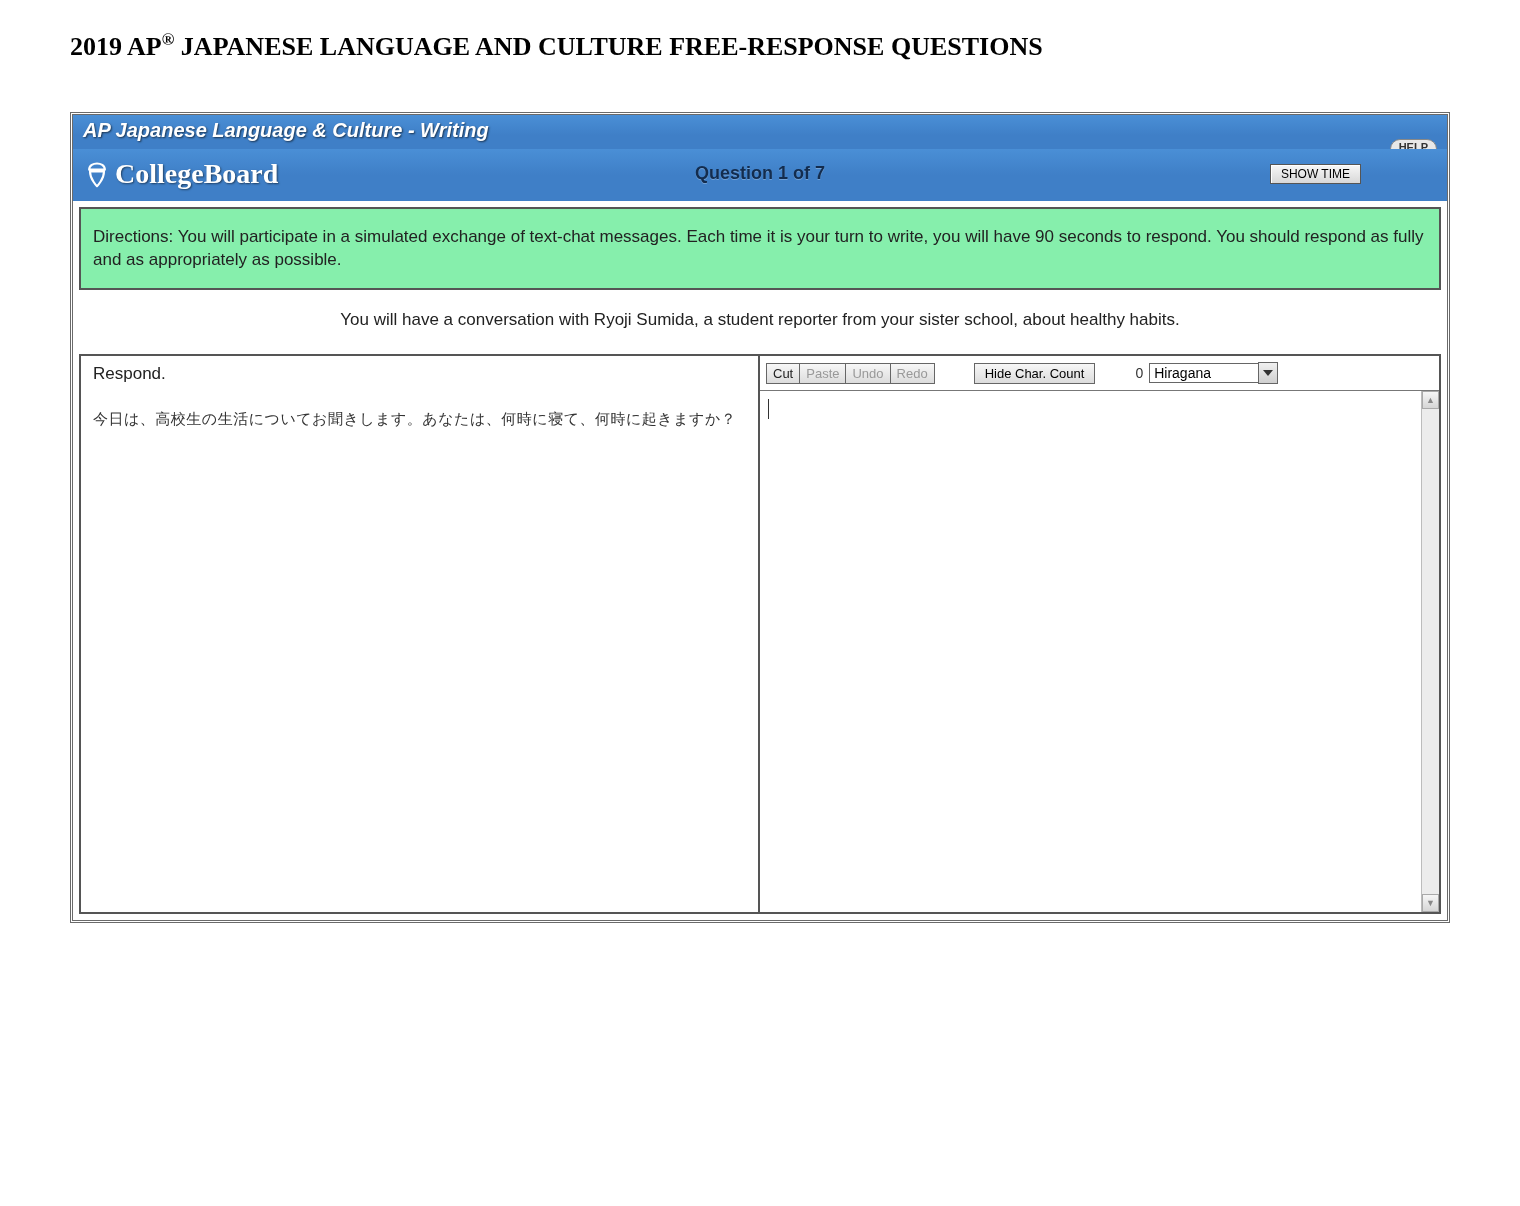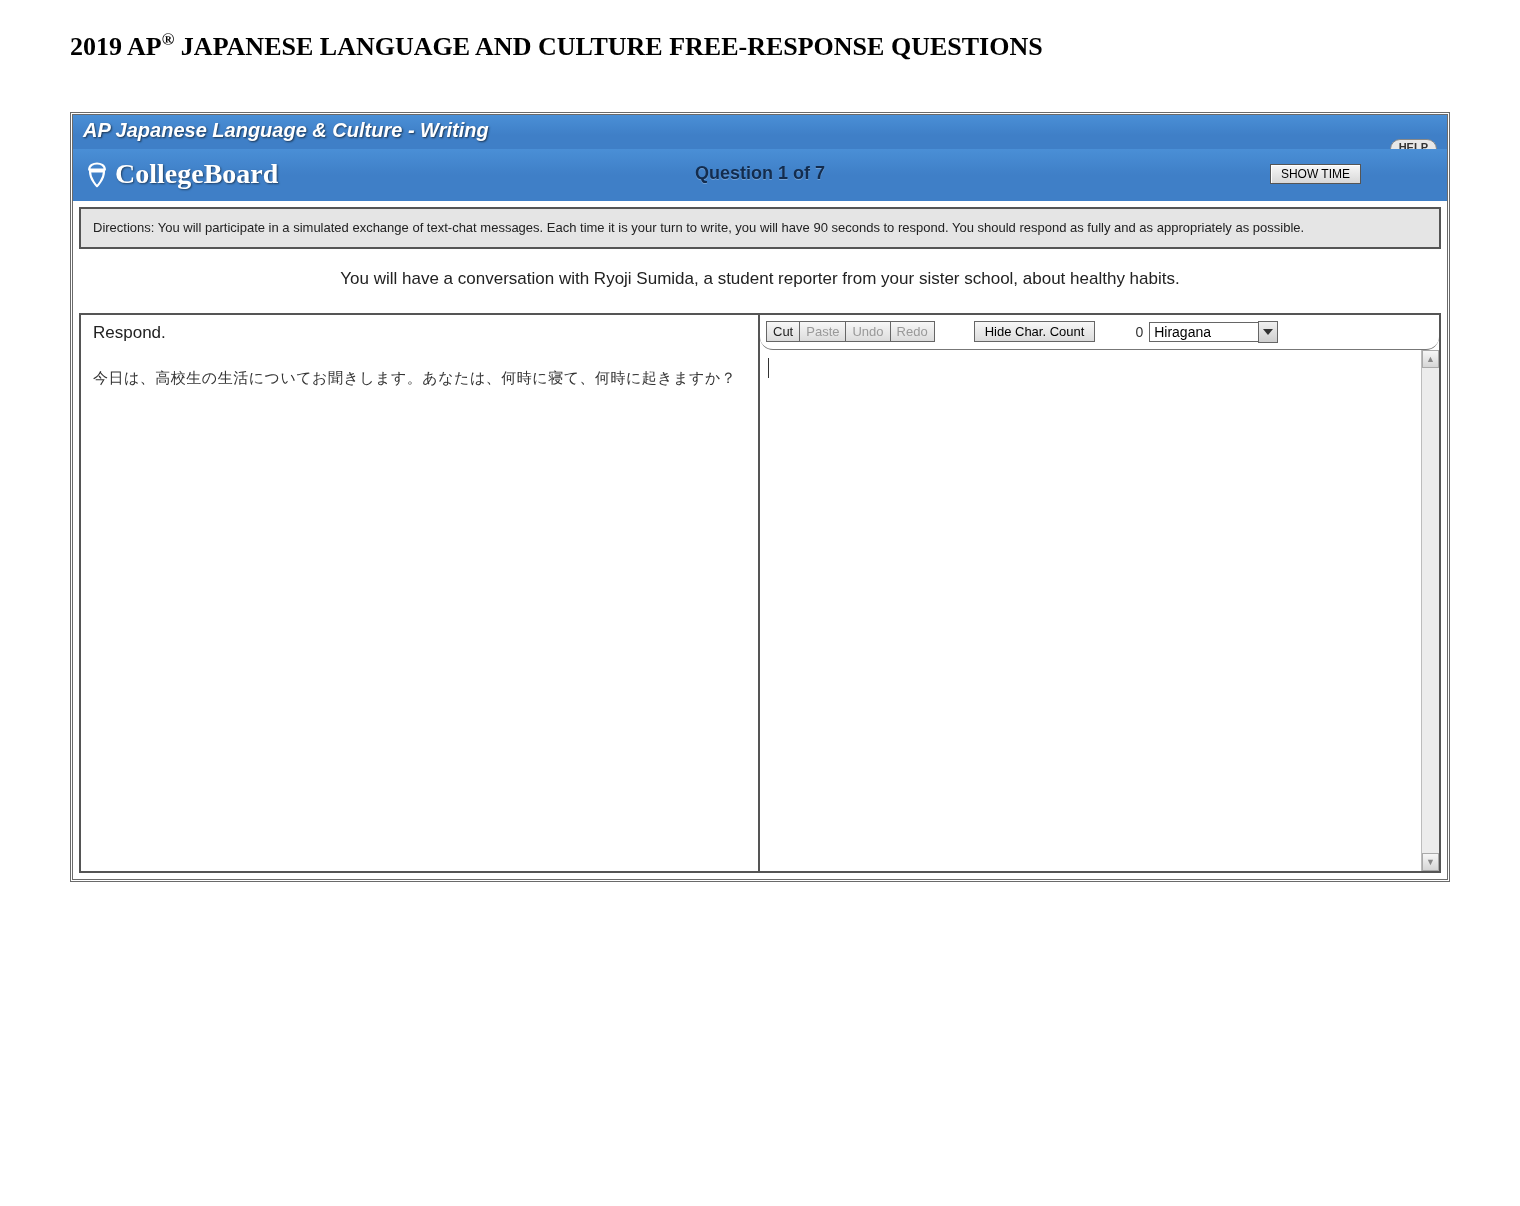--- a/index.html
+++ b/index.html
@@ -87,23 +87,23 @@
       right: 86px;
       background: linear-gradient(to bottom,#f7f7f7,#d8d8d8);
       border: 1px solid #555;
       font-size: 12px;
       padding: 2px 10px;
       box-shadow: inset 1px 1px 0 #fff;
     }
     .directions-box {
       margin: 6px;
       border: 2px solid #555;
-      background: #e5e5e5;
-      padding: 10px 12px;
-      font-size: 13px;
+      background: #86efac;
+      padding: 16px 12px;
+      font-size: 17px;
       color: #222;
       line-height: 1.4;
     }
     .context-line {
       text-align: center;
       font-size: 17px;
       color: #222;
       padding: 14px 10px 24px 10px;
     }
     .workspace {
@@ -138,21 +138,20 @@
       flex-direction: column;
     }
     .toolbar {
       display: flex;
       align-items: center;
       gap: 0;
       padding: 6px 6px;
       border-bottom: 1px solid #777;
       background: #fff;
       flex-wrap: nowrap;
-      border-radius: 13px;
     }
     .tb-btn {
       background: linear-gradient(to bottom,#f7f7f7,#dcdcdc);
       border: 1px solid #666;
       font-size: 13px;
       padding: 2px 6px;
       margin-right: -1px;
       color: #222;
     }
     .tb-btn.disabled { color: #999; }

